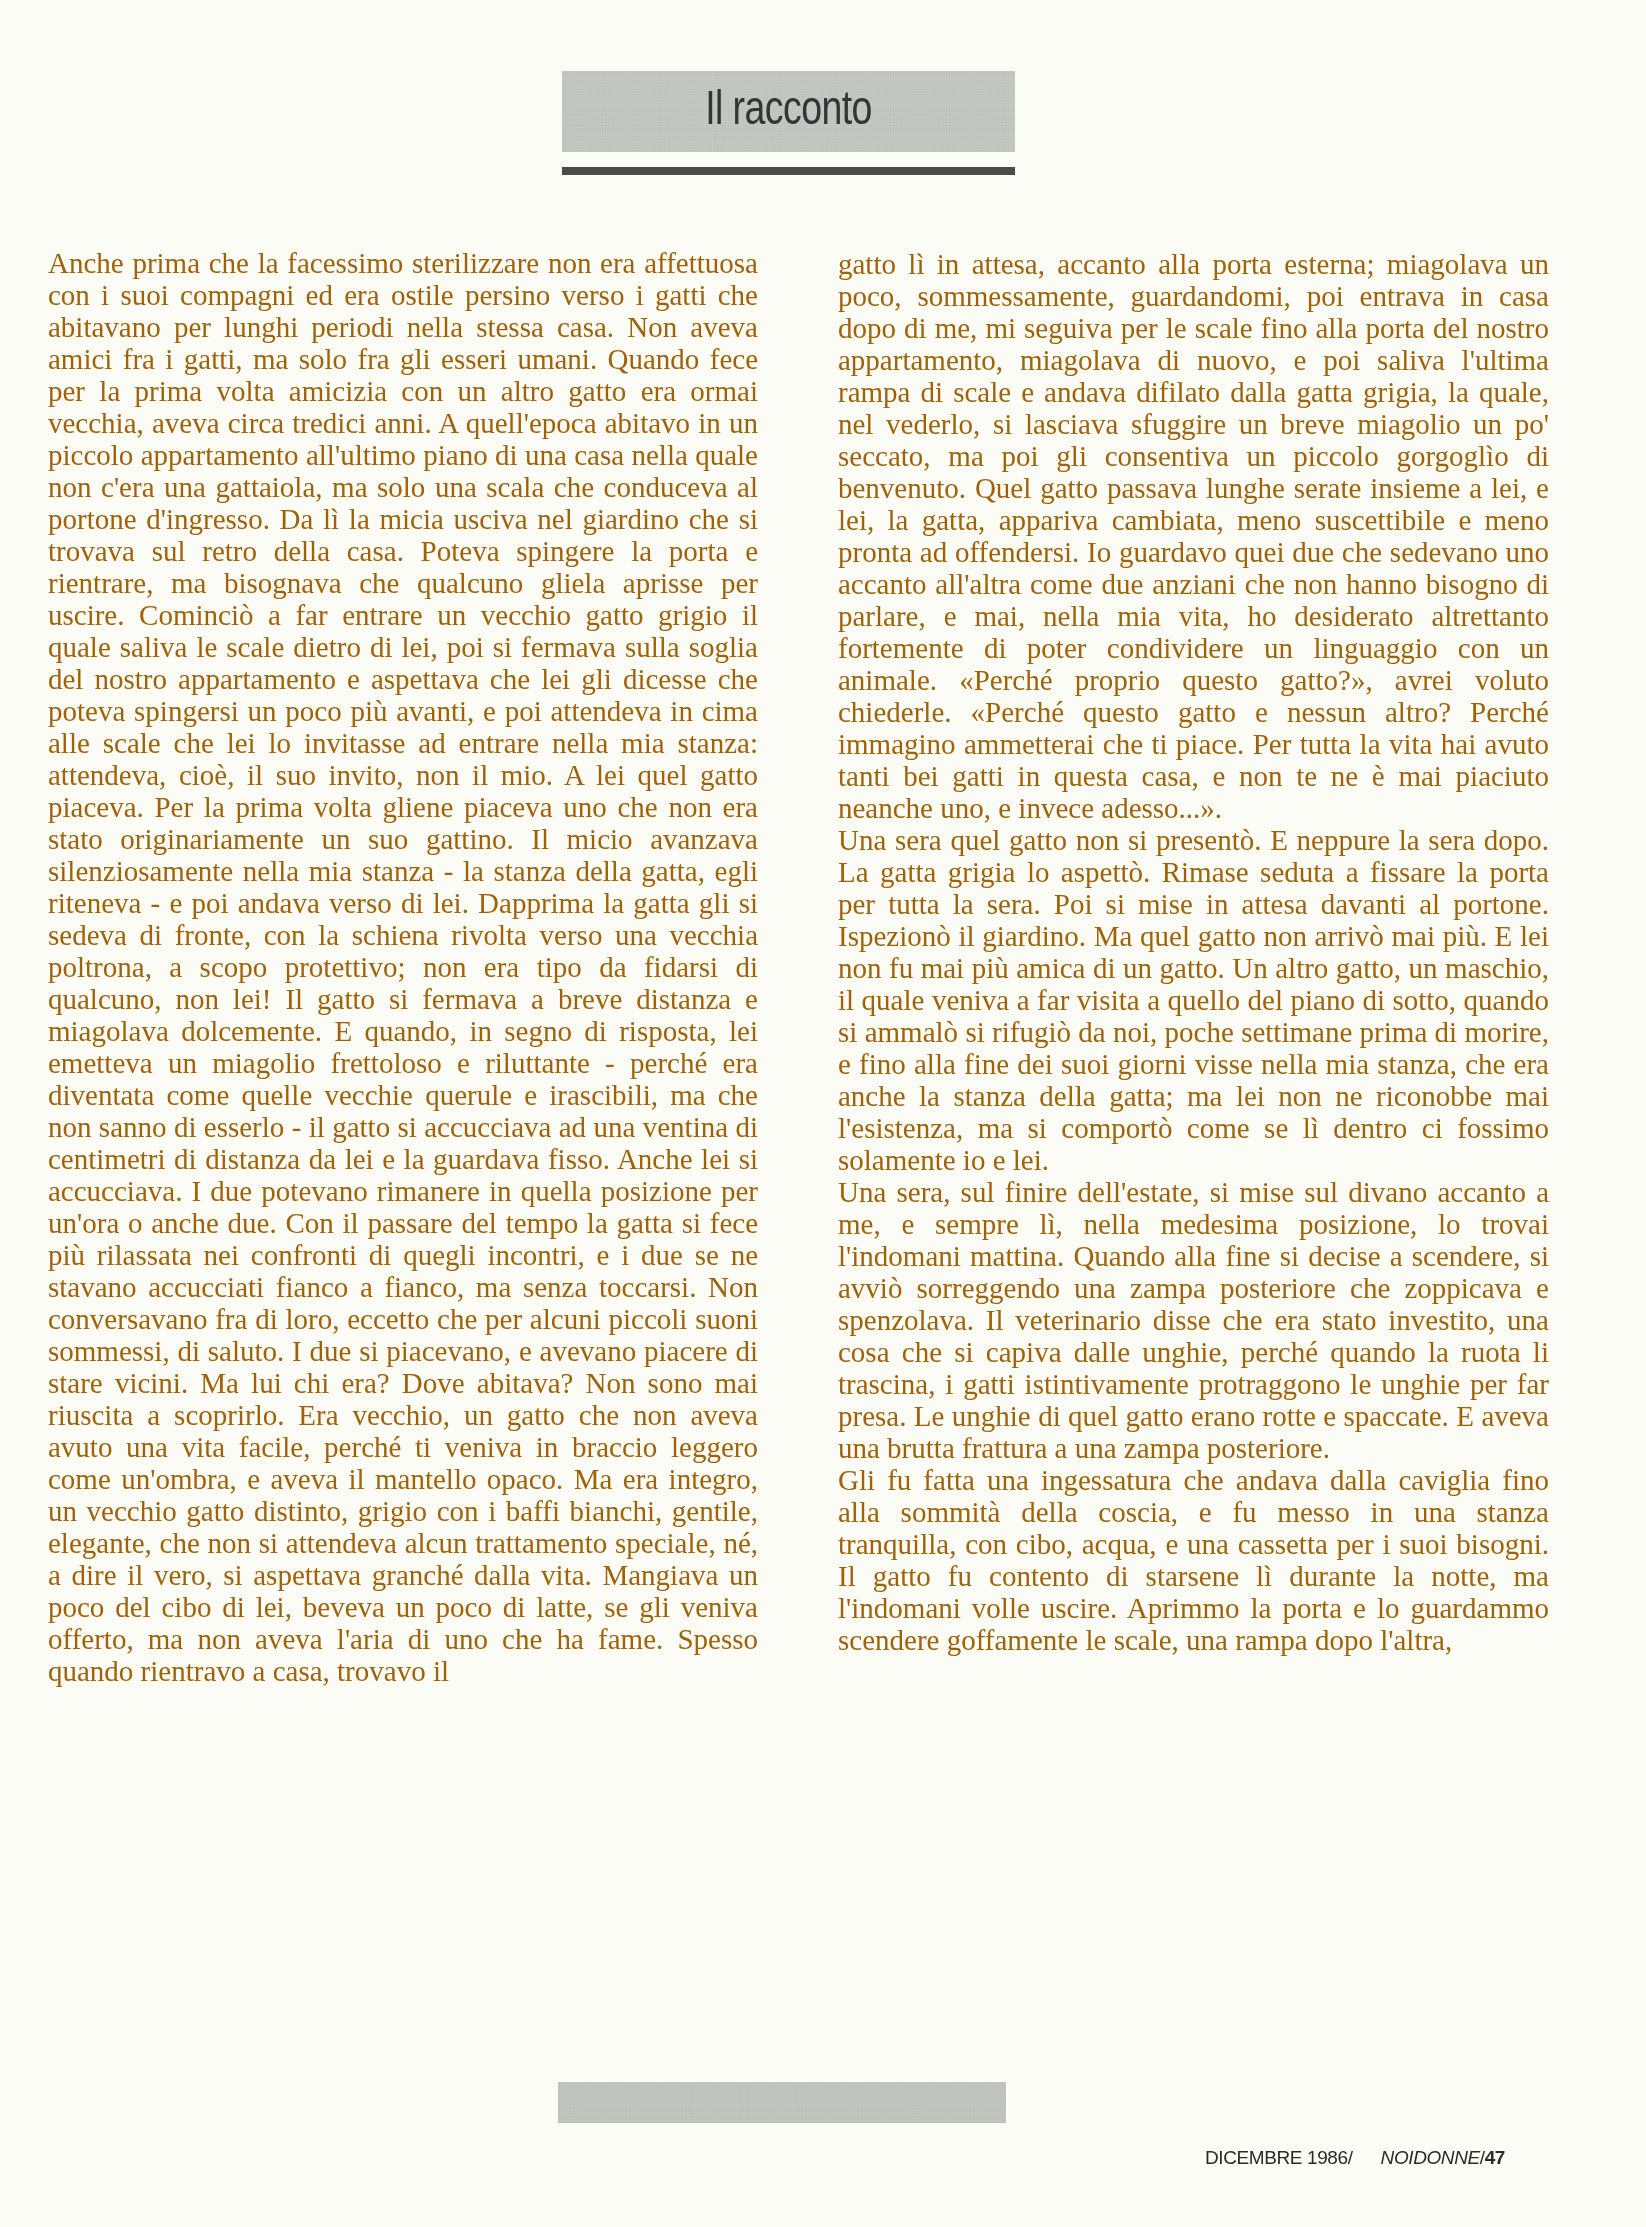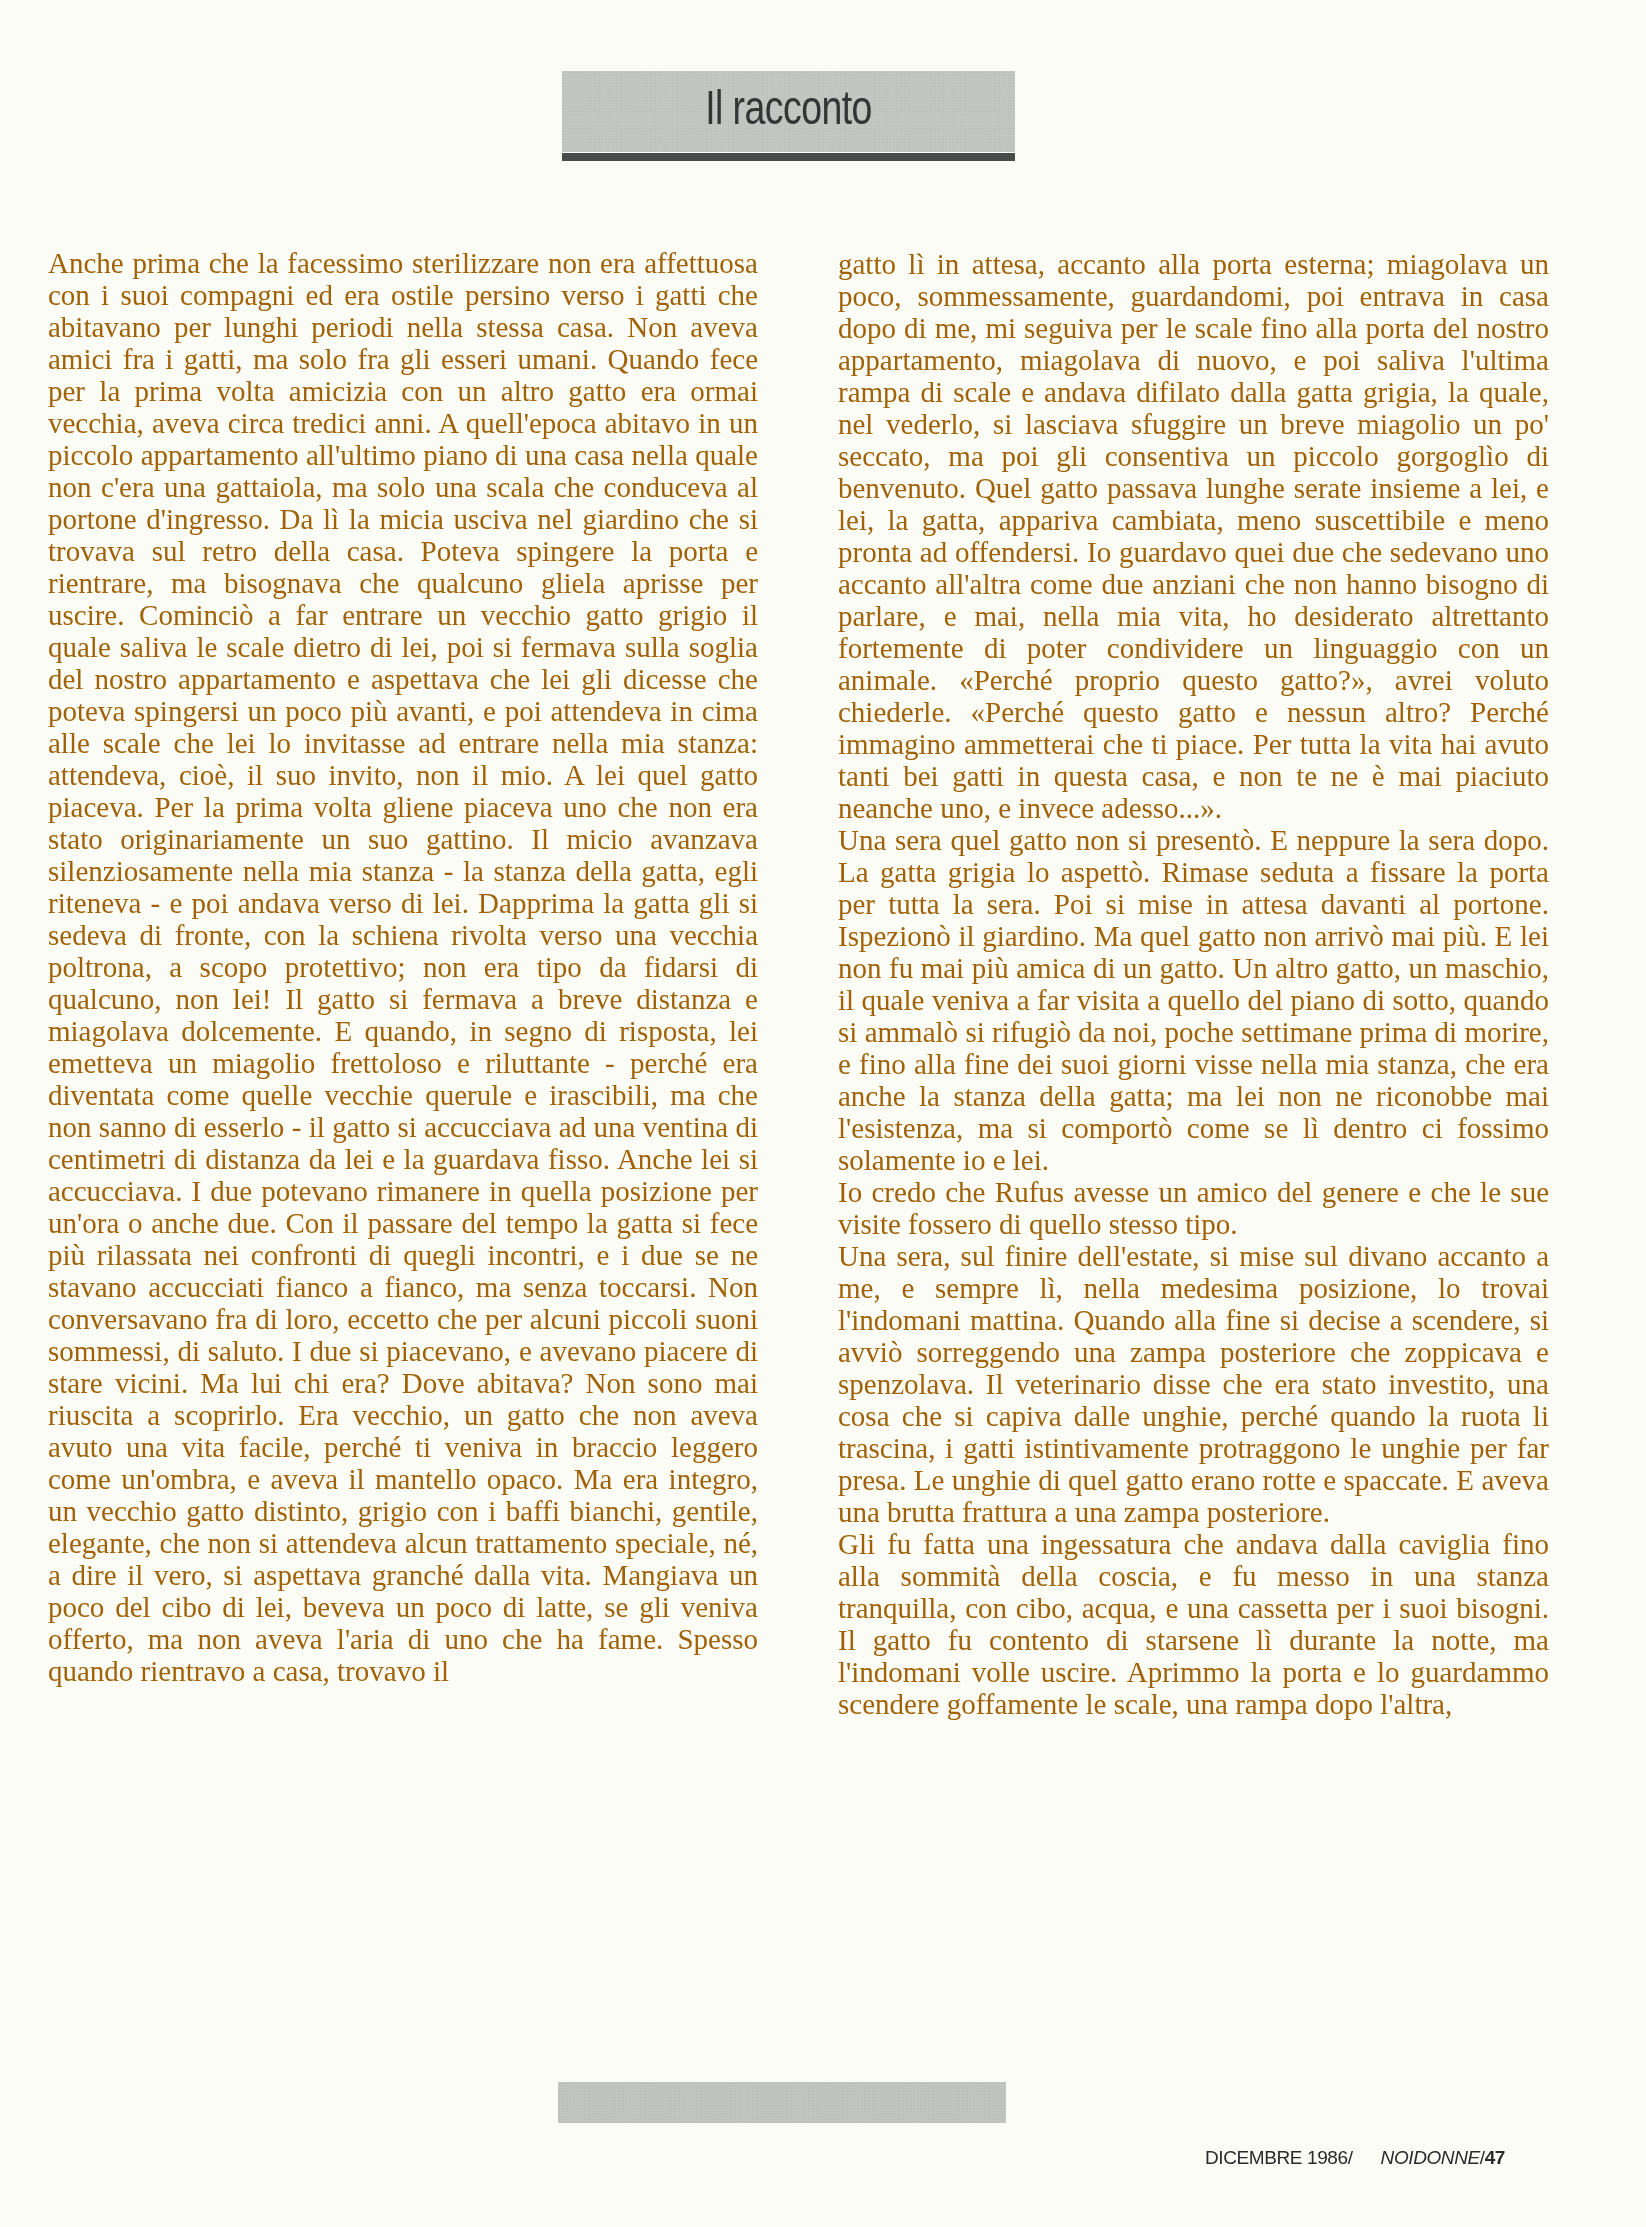--- a/index.html
+++ b/index.html
@@ -9,21 +9,21 @@
     background: #fbfcf6;
     position: relative;
     overflow: hidden;
     color: #2a2a2a;
   }
   .section-header {
     position: absolute;
     left: 562px;
     top: 71px;
     width: 453px;
-    height: 90px;
+    height: 104px;
   }
   .section-header .band {
     position: absolute;
     left: 0; top: 0;
     width: 100%;
     height: 81px;
     background: #c4c6c2;
     background-image: radial-gradient(#b6b8b4 0.7px, transparent 0.8px);
     background-size: 2.8px 2.8px;
   }
@@ -92,21 +92,20 @@
   <div class="rule"></div>
 </div>
 
 <div class="column col-left">
   <p>Anche prima che la facessimo sterilizzare non era affettuosa con i suoi compagni ed era ostile persino verso i gatti che abitavano per lunghi periodi nella stessa casa. Non aveva amici fra i gatti, ma solo fra gli esseri umani. Quando fece per la prima volta amicizia con un altro gatto era ormai vecchia, aveva circa tredici anni. A quell'epoca abitavo in un piccolo appartamento all'ultimo piano di una casa nella quale non c'era una gattaiola, ma solo una scala che conduceva al portone d'ingresso. Da lì la micia usciva nel giardino che si trovava sul retro della casa. Poteva spingere la porta e rientrare, ma bisognava che qualcuno gliela aprisse per uscire. Cominciò a far entrare un vecchio gatto grigio il quale saliva le scale dietro di lei, poi si fermava sulla soglia del nostro appartamento e aspettava che lei gli dicesse che poteva spingersi un poco più avanti, e poi attendeva in cima alle scale che lei lo invitasse ad entrare nella mia stanza: attendeva, cioè, il suo invito, non il mio. A lei quel gatto piaceva. Per la prima volta gliene piaceva uno che non era stato originariamente un suo gattino. Il micio avanzava silenziosamente nella mia stanza - la stanza della gatta, egli riteneva - e poi andava verso di lei. Dapprima la gatta gli si sedeva di fronte, con la schiena rivolta verso una vecchia poltrona, a scopo protettivo; non era tipo da fidarsi di qualcuno, non lei! Il gatto si fermava a breve distanza e miagolava dolcemente. E quando, in segno di risposta, lei emetteva un miagolio frettoloso e riluttante - perché era diventata come quelle vecchie querule e irascibili, ma che non sanno di esserlo - il gatto si accucciava ad una ventina di centimetri di distanza da lei e la guardava fisso. Anche lei si accucciava. I due potevano rimanere in quella posizione per un'ora o anche due. Con il passare del tempo la gatta si fece più rilassata nei confronti di quegli incontri, e i due se ne stavano accucciati fianco a fianco, ma senza toccarsi. Non conversavano fra di loro, eccetto che per alcuni piccoli suoni sommessi, di saluto. I due si piacevano, e avevano piacere di stare vicini. Ma lui chi era? Dove abitava? Non sono mai riuscita a scoprirlo. Era vecchio, un gatto che non aveva avuto una vita facile, perché ti veniva in braccio leggero come un'ombra, e aveva il mantello opaco. Ma era integro, un vecchio gatto distinto, grigio con i baffi bianchi, gentile, elegante, che non si attendeva alcun trattamento speciale, né, a dire il vero, si aspettava granché dalla vita. Mangiava un poco del cibo di lei, beveva un poco di latte, se gli veniva offerto, ma non aveva l'aria di uno che ha fame. Spesso quando rientravo a casa, trovavo il</p>
 </div>
 
 <div class="column col-right">
   <p>gatto lì in attesa, accanto alla porta esterna; miagolava un poco, sommessamente, guardandomi, poi entrava in casa dopo di me, mi seguiva per le scale fino alla porta del nostro appartamento, miagolava di nuovo, e poi saliva l'ultima rampa di scale e andava difilato dalla gatta grigia, la quale, nel vederlo, si lasciava sfuggire un breve miagolio un po' seccato, ma poi gli consentiva un piccolo gorgoglìo di benvenuto. Quel gatto passava lunghe serate insieme a lei, e lei, la gatta, appariva cambiata, meno suscettibile e meno pronta ad offendersi. Io guardavo quei due che sedevano uno accanto all'altra come due anziani che non hanno bisogno di parlare, e mai, nella mia vita, ho desiderato altrettanto fortemente di poter condividere un linguaggio con un animale. «Perché proprio questo gatto?», avrei voluto chiederle. «Perché questo gatto e nessun altro? Perché immagino ammetterai che ti piace. Per tutta la vita hai avuto tanti bei gatti in questa casa, e non te ne è mai piaciuto neanche uno, e invece adesso...».</p>
   <p>Una sera quel gatto non si presentò. E neppure la sera dopo. La gatta grigia lo aspettò. Rimase seduta a fissare la porta per tutta la sera. Poi si mise in attesa davanti al portone. Ispezionò il giardino. Ma quel gatto non arrivò mai più. E lei non fu mai più amica di un gatto. Un altro gatto, un maschio, il quale veniva a far visita a quello del piano di sotto, quando si ammalò si rifugiò da noi, poche settimane prima di morire, e fino alla fine dei suoi giorni visse nella mia stanza, che era anche la stanza della gatta; ma lei non ne riconobbe mai l'esistenza, ma si comportò come se lì dentro ci fossimo solamente io e lei.</p>
-  <p>Io credo che Rufus avesse un amico del genere e che le sue visite fossero di quello stesso tipo.</p>
   <p>Una sera, sul finire dell'estate, si mise sul divano accanto a me, e sempre lì, nella medesima posizione, lo trovai l'indomani mattina. Quando alla fine si decise a scendere, si avviò sorreggendo una zampa posteriore che zoppicava e spenzolava. Il veterinario disse che era stato investito, una cosa che si capiva dalle unghie, perché quando la ruota li trascina, i gatti istintivamente protraggono le unghie per far presa. Le unghie di quel gatto erano rotte e spaccate. E aveva una brutta frattura a una zampa posteriore.</p>
   <p>Gli fu fatta una ingessatura che andava dalla caviglia fino alla sommità della coscia, e fu messo in una stanza tranquilla, con cibo, acqua, e una cassetta per i suoi bisogni. Il gatto fu contento di starsene lì durante la notte, ma l'indomani volle uscire. Aprimmo la porta e lo guardammo scendere goffamente le scale, una rampa dopo l'altra,</p>
 </div>
 
 <div class="bottom-band"></div>
 
 <div class="footer">
   <span>DICEMBRE 1986/</span><span class="mag">NOIDONNE</span><span>/</span><span class="page">47</span>
 </div>
 

